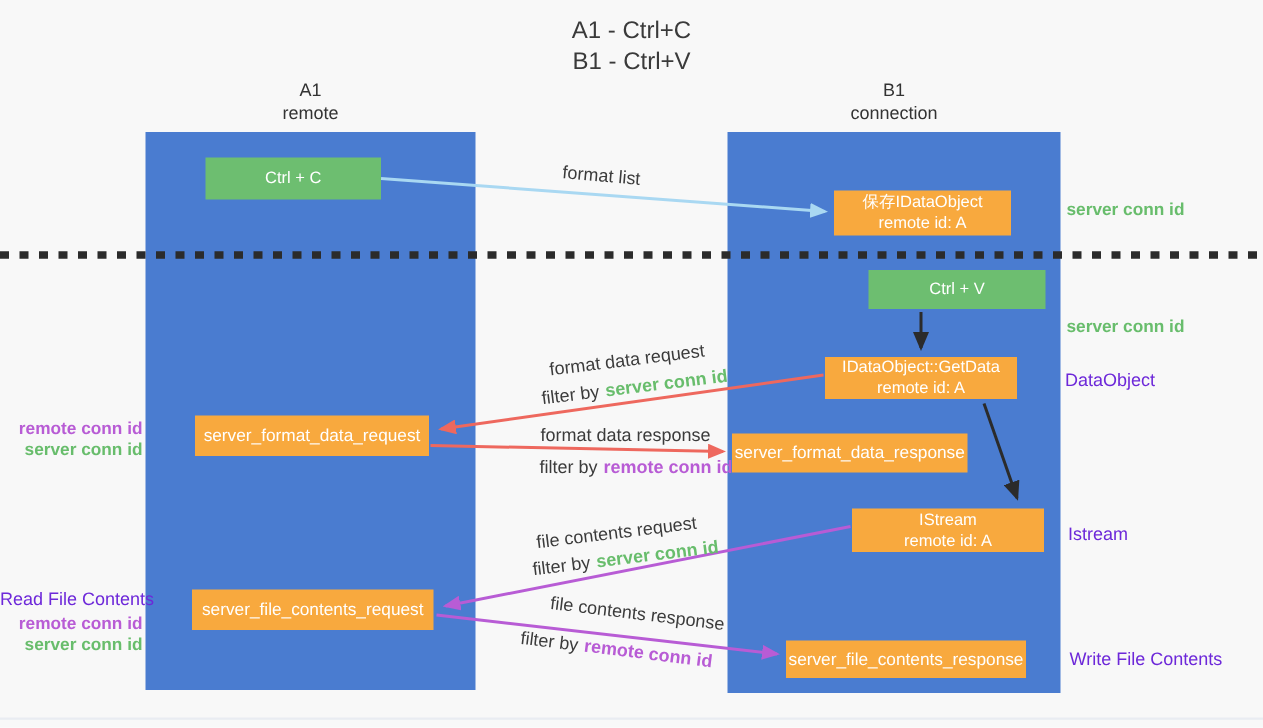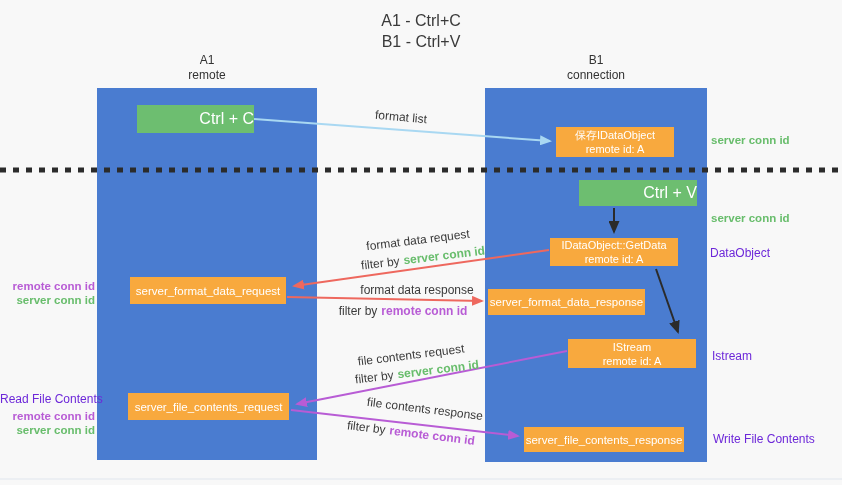--- a/index.html
+++ b/index.html
@@ -3,21 +3,21 @@
 <meta charset="utf-8">
 <style>
   html,body{margin:0;padding:0;}
   body{font-family:"Liberation Sans","DejaVu Sans",sans-serif;background:#ffffff;}
   .canvas{position:relative;width:842px;height:485px;background:#f8f8f8;overflow:hidden;}
   .abs{position:absolute;}
   .title{left:0;top:10px;width:842px;text-align:center;font-size:16px;line-height:21px;color:#3a3a3a;}
   .col-header{top:53px;text-align:center;font-size:12px;line-height:15px;color:#333;}
   .column{background:#4a7cd0;}
   .box{display:flex;align-items:center;justify-content:center;text-align:center;color:#fff;}
-  .green-box{background:#6dbe70;font-size:16px;justify-content:flex-end;}
+  .green-box{background:#6dbe70;font-size:11px;}
   .orange-box{background:#f8a93e;font-size:11px;line-height:14px;}
   .mono-label{font-size:11.5px;}
   .mid-label{font-size:12px;color:#3b3b3b;white-space:nowrap;transform-origin:center;}
   .centered{transform:translate(-50%,-50%);}
   .r-7{transform:translate(-50%,-50%) rotate(-7deg);}
   .r7{transform:translate(-50%,-50%) rotate(7deg);}
   .r5{transform:translate(-50%,-50%) rotate(5deg);}
   .bold-green{color:#68bd6c;font-weight:bold;}
   .bold-purple{color:#b85cd5;font-weight:bold;}
   .side-label{font-size:12px;color:#6d28d9;white-space:nowrap;}
@@ -122,21 +122,21 @@
   </div>
 
   <div class="abs mid-label r5" style="left:401px;top:117px;">format list</div>
 
   <div class="abs mid-label r-7" style="left:418px;top:240px;">format data request</div>
   <div class="abs mid-label r-7" style="left:423px;top:258px;">
     <span class="filter-by">filter by</span><span class="bold-green">server conn id</span>
   </div>
 
   <div class="abs mid-label centered" style="left:417px;top:290px;">format data response</div>
-  <div class="abs mid-label centered" style="left:403px;top:311px;text-align:right;">
+  <div class="abs mid-label centered" style="left:424px;top:311px;text-align:right;">
     <span class="filter-by">filter by</span><span class="bold-purple">remote conn id</span>
   </div>
 
   <div class="abs mid-label r-7" style="left:411px;top:355px;">file contents request</div>
   <div class="abs mid-label r-7" style="left:417px;top:372px;">
     <span class="filter-by">filter by</span><span class="bold-green">server conn id</span>
   </div>
 
   <div class="abs mid-label r7" style="left:425px;top:409px;">file contents response</div>
   <div class="abs mid-label r7" style="left:411px;top:433px;">

